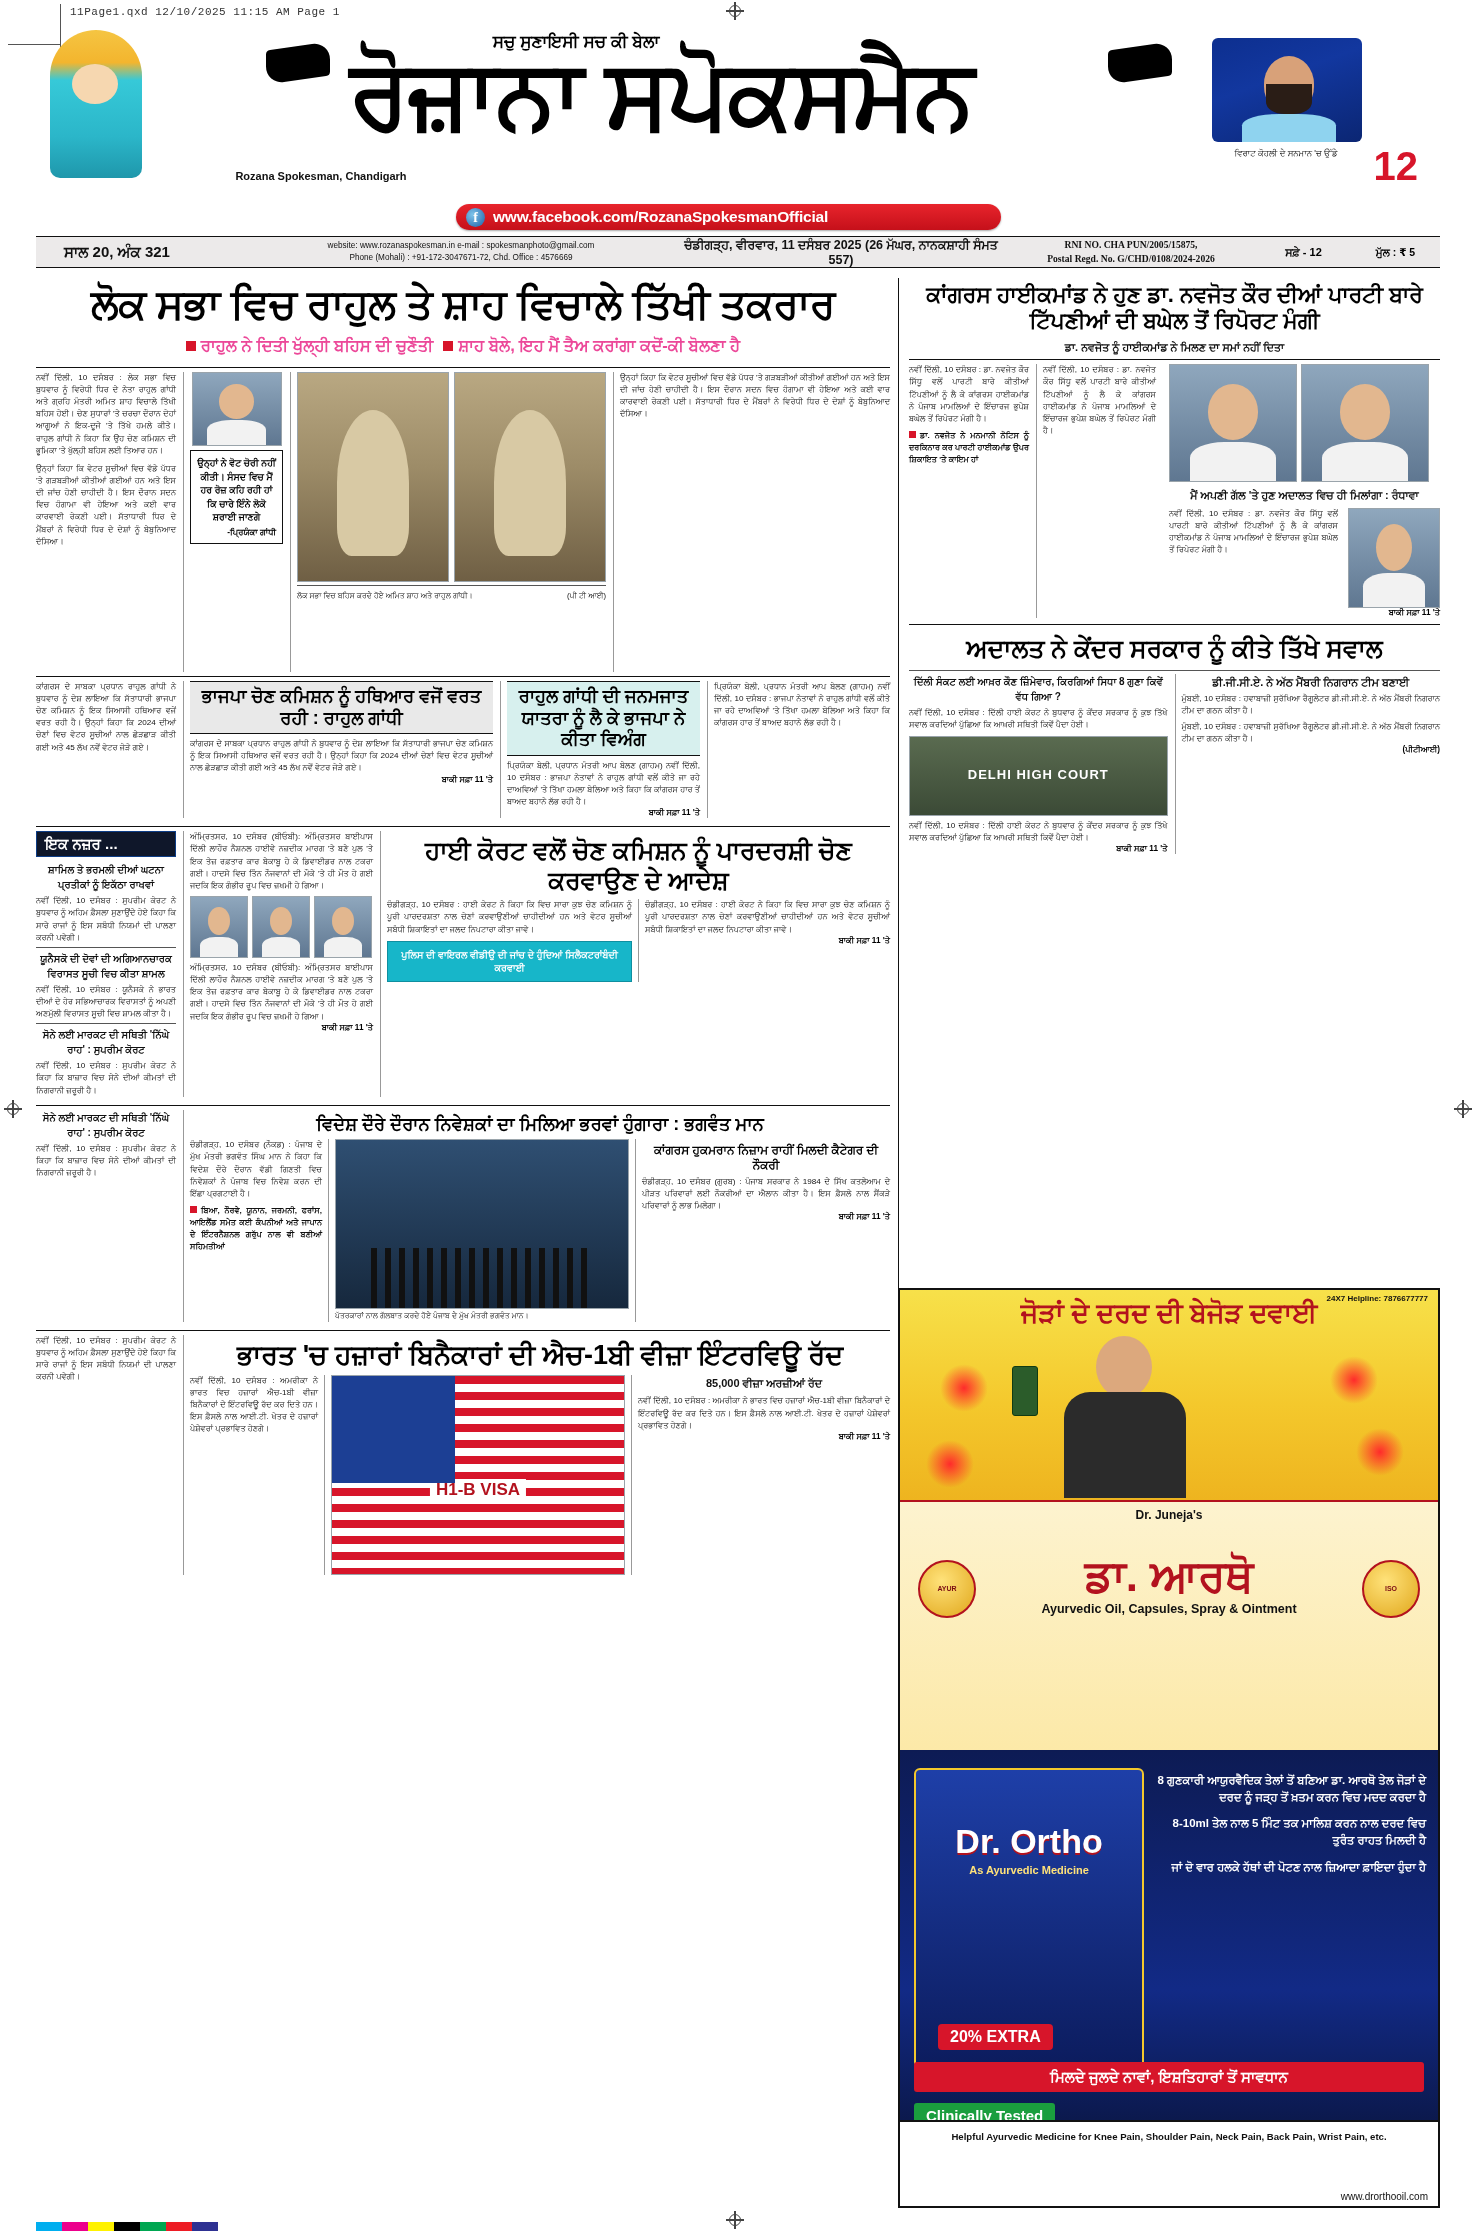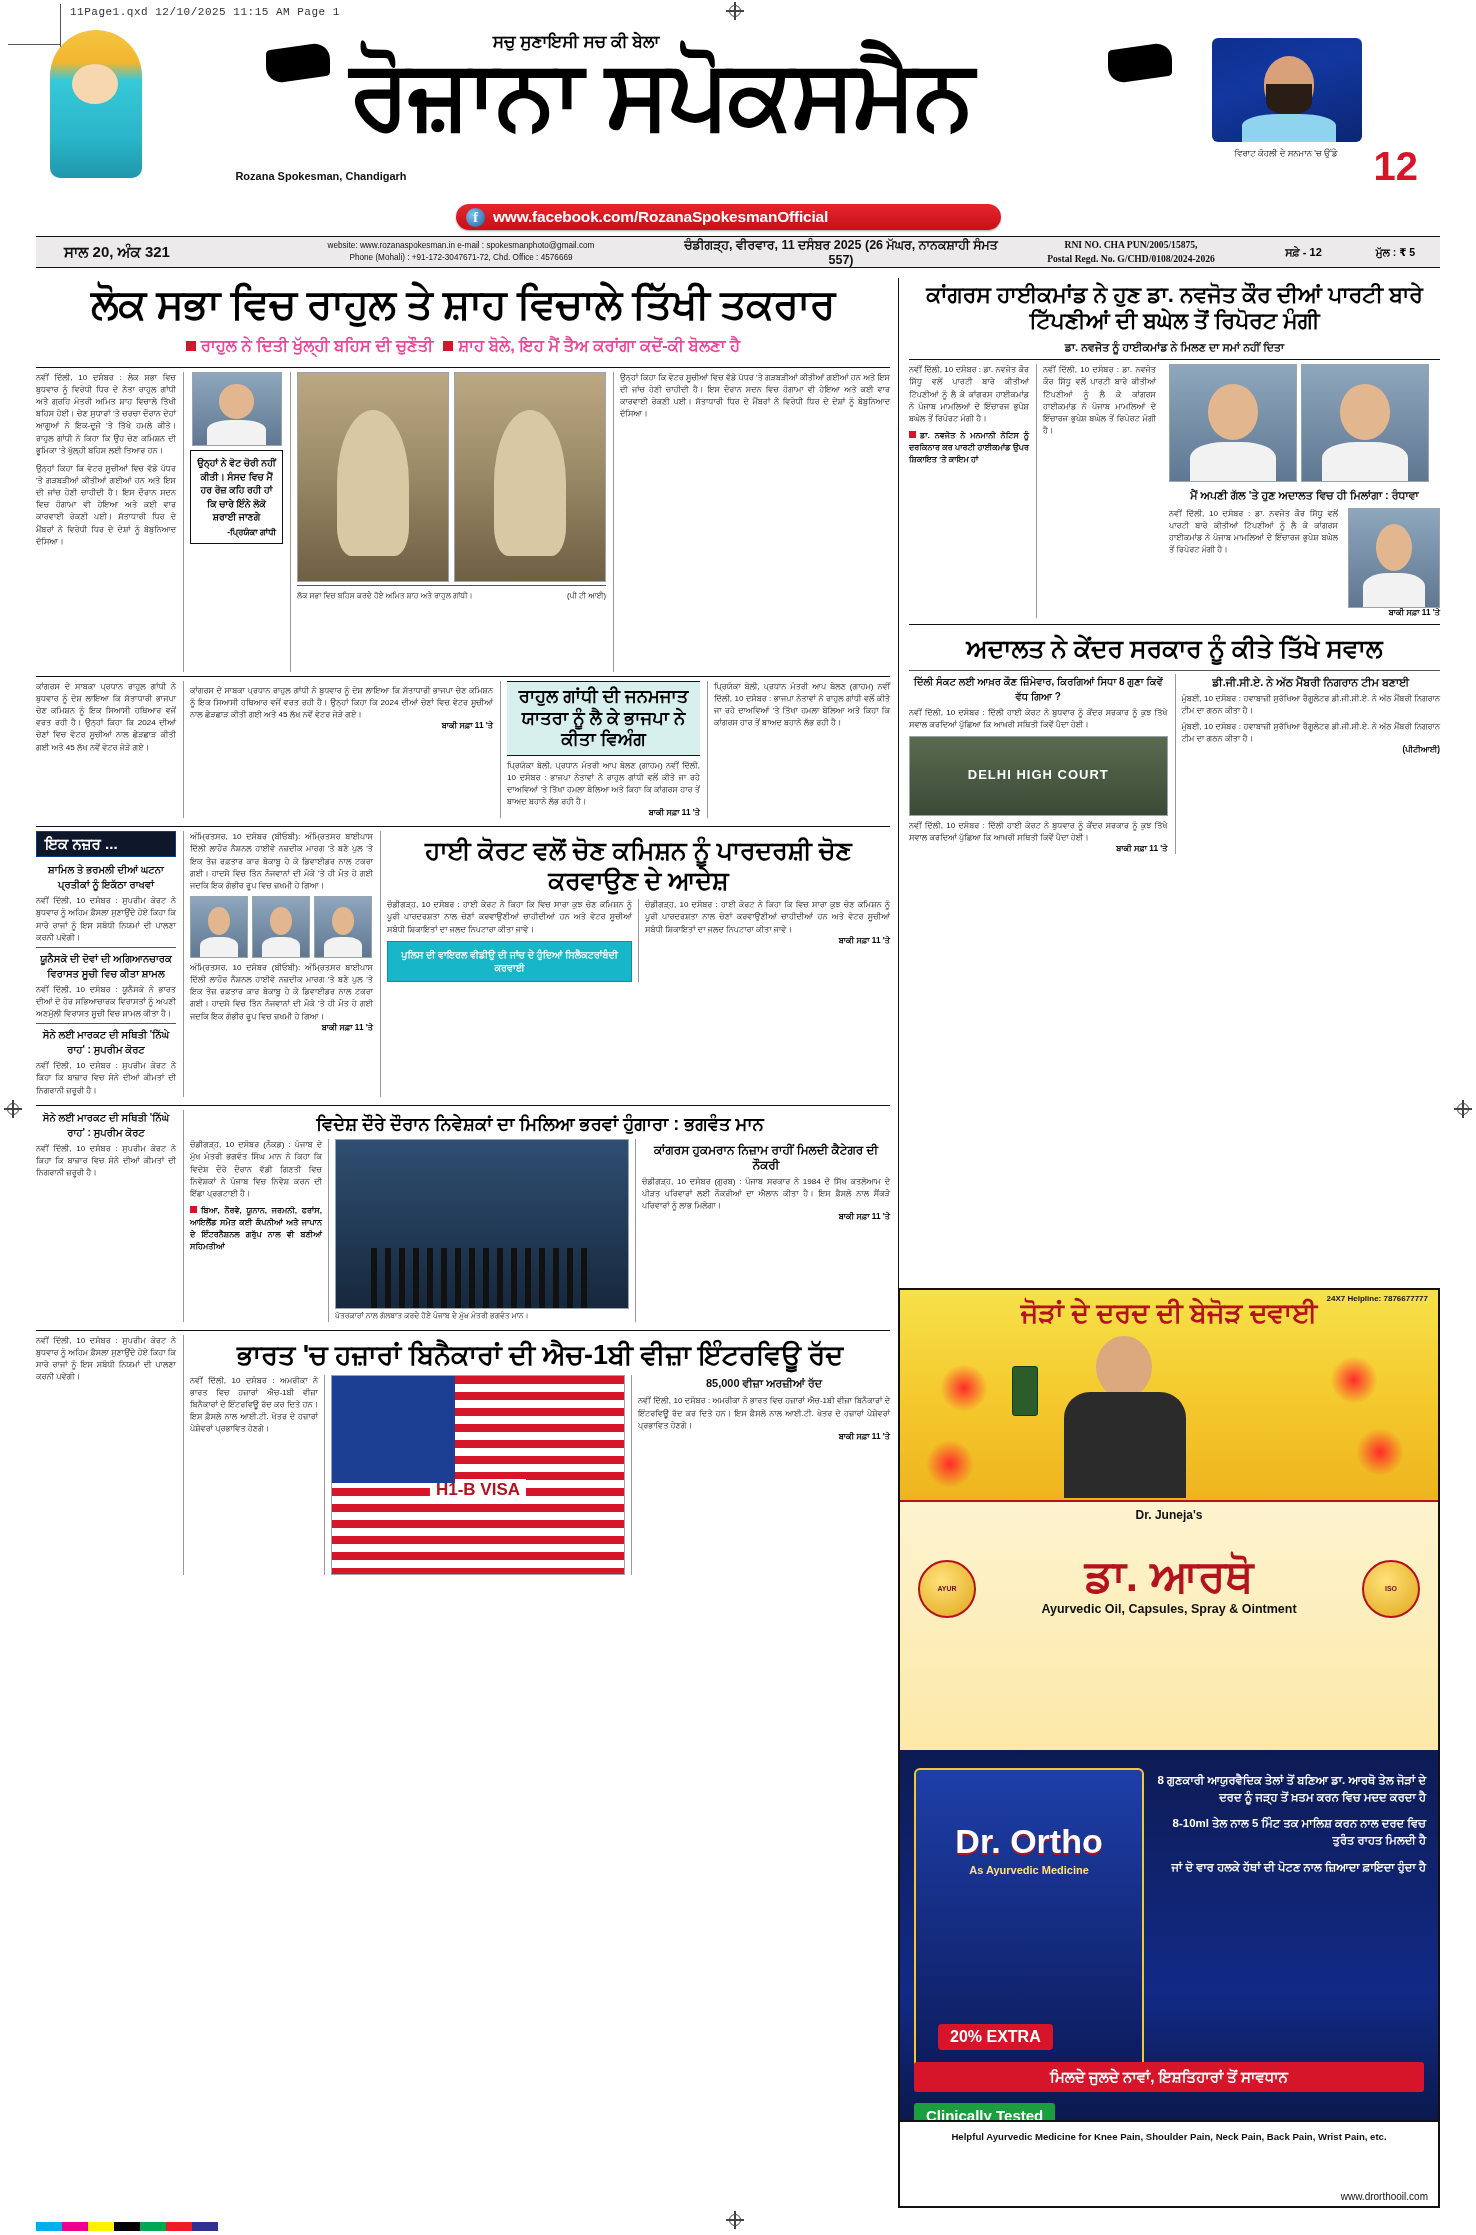--- a/index.html
+++ b/index.html
@@ -369,20 +369,21 @@
           </div>
         </div>
 
         <div class="rule"></div>
 
         <div class="cols" style="margin-top:0;">
           <div class="col" style="flex:0 0 140px;">
             <div class="txt">ਕਾਂਗਰਸ ਦੇ ਸਾਬਕਾ ਪ੍ਰਧਾਨ ਰਾਹੁਲ ਗਾਂਧੀ ਨੇ ਬੁਧਵਾਰ ਨੂੰ ਦੋਸ਼ ਲਾਇਆ ਕਿ ਸੱਤਾਧਾਰੀ ਭਾਜਪਾ ਚੋਣ ਕਮਿਸ਼ਨ ਨੂੰ ਇਕ ਸਿਆਸੀ ਹਥਿਆਰ ਵਜੋਂ ਵਰਤ ਰਹੀ ਹੈ। ਉਨ੍ਹਾਂ ਕਿਹਾ ਕਿ 2024 ਦੀਆਂ ਚੋਣਾਂ ਵਿਚ ਵੋਟਰ ਸੂਚੀਆਂ ਨਾਲ ਛੇੜਛਾੜ ਕੀਤੀ ਗਈ ਅਤੇ 45 ਲੱਖ ਨਵੇਂ ਵੋਟਰ ਜੋੜੇ ਗਏ।</div>
           </div>
           <div class="col" style="flex:0 0 310px;">
+            <div class="subhead">ਭਾਜਪਾ ਚੋਣ ਕਮਿਸ਼ਨ ਨੂੰ ਹਥਿਆਰ ਵਜੋਂ ਵਰਤ ਰਹੀ : ਰਾਹੁਲ ਗਾਂਧੀ</div>
             <div class="txt" style="margin-top:4px;">ਕਾਂਗਰਸ ਦੇ ਸਾਬਕਾ ਪ੍ਰਧਾਨ ਰਾਹੁਲ ਗਾਂਧੀ ਨੇ ਬੁਧਵਾਰ ਨੂੰ ਦੋਸ਼ ਲਾਇਆ ਕਿ ਸੱਤਾਧਾਰੀ ਭਾਜਪਾ ਚੋਣ ਕਮਿਸ਼ਨ ਨੂੰ ਇਕ ਸਿਆਸੀ ਹਥਿਆਰ ਵਜੋਂ ਵਰਤ ਰਹੀ ਹੈ। ਉਨ੍ਹਾਂ ਕਿਹਾ ਕਿ 2024 ਦੀਆਂ ਚੋਣਾਂ ਵਿਚ ਵੋਟਰ ਸੂਚੀਆਂ ਨਾਲ ਛੇੜਛਾੜ ਕੀਤੀ ਗਈ ਅਤੇ 45 ਲੱਖ ਨਵੇਂ ਵੋਟਰ ਜੋੜੇ ਗਏ।</div>
             <div class="contd">ਬਾਕੀ ਸਫ਼ਾ 11 'ਤੇ</div>
           </div>
           <div class="col" style="flex:0 0 200px;">
             <div class="subhead subhead-teal">ਰਾਹੁਲ ਗਾਂਧੀ ਦੀ ਜਨਮਜਾਤ ਯਾਤਰਾ ਨੂੰ ਲੈ ਕੇ ਭਾਜਪਾ ਨੇ ਕੀਤਾ ਵਿਅੰਗ</div>
             <div class="txt" style="margin-top:4px;">ਪ੍ਰਿਯੰਕਾ ਬੋਲੀ, ਪ੍ਰਧਾਨ ਮੰਤਰੀ ਆਪ ਬੋਲਣ (ਗਾਹਮ) ਨਵੀਂ ਦਿੱਲੀ, 10 ਦਸੰਬਰ : ਭਾਜਪਾ ਨੇਤਾਵਾਂ ਨੇ ਰਾਹੁਲ ਗਾਂਧੀ ਵਲੋਂ ਕੀਤੇ ਜਾ ਰਹੇ ਦਾਅਵਿਆਂ 'ਤੇ ਤਿੱਖਾ ਹਮਲਾ ਬੋਲਿਆ ਅਤੇ ਕਿਹਾ ਕਿ ਕਾਂਗਰਸ ਹਾਰ ਤੋਂ ਬਾਅਦ ਬਹਾਨੇ ਲੱਭ ਰਹੀ ਹੈ।</div>
             <div class="contd">ਬਾਕੀ ਸਫ਼ਾ 11 'ਤੇ</div>
           </div>
           <div class="col" style="flex:1;">
             <div class="txt">ਪ੍ਰਿਯੰਕਾ ਬੋਲੀ, ਪ੍ਰਧਾਨ ਮੰਤਰੀ ਆਪ ਬੋਲਣ (ਗਾਹਮ) ਨਵੀਂ ਦਿੱਲੀ, 10 ਦਸੰਬਰ : ਭਾਜਪਾ ਨੇਤਾਵਾਂ ਨੇ ਰਾਹੁਲ ਗਾਂਧੀ ਵਲੋਂ ਕੀਤੇ ਜਾ ਰਹੇ ਦਾਅਵਿਆਂ 'ਤੇ ਤਿੱਖਾ ਹਮਲਾ ਬੋਲਿਆ ਅਤੇ ਕਿਹਾ ਕਿ ਕਾਂਗਰਸ ਹਾਰ ਤੋਂ ਬਾਅਦ ਬਹਾਨੇ ਲੱਭ ਰਹੀ ਹੈ।</div>

